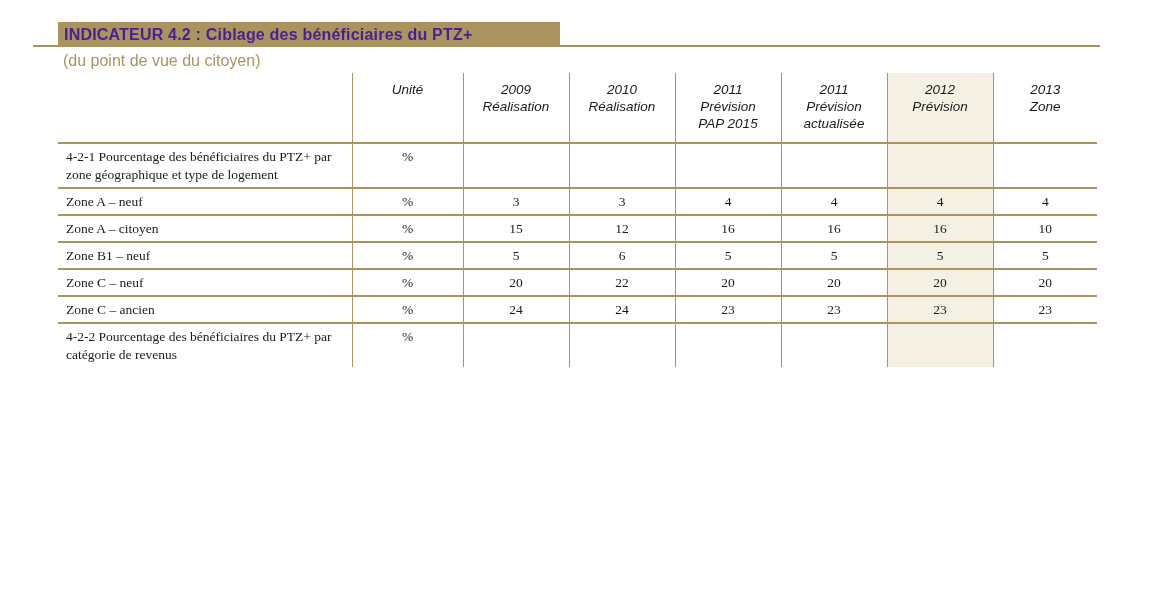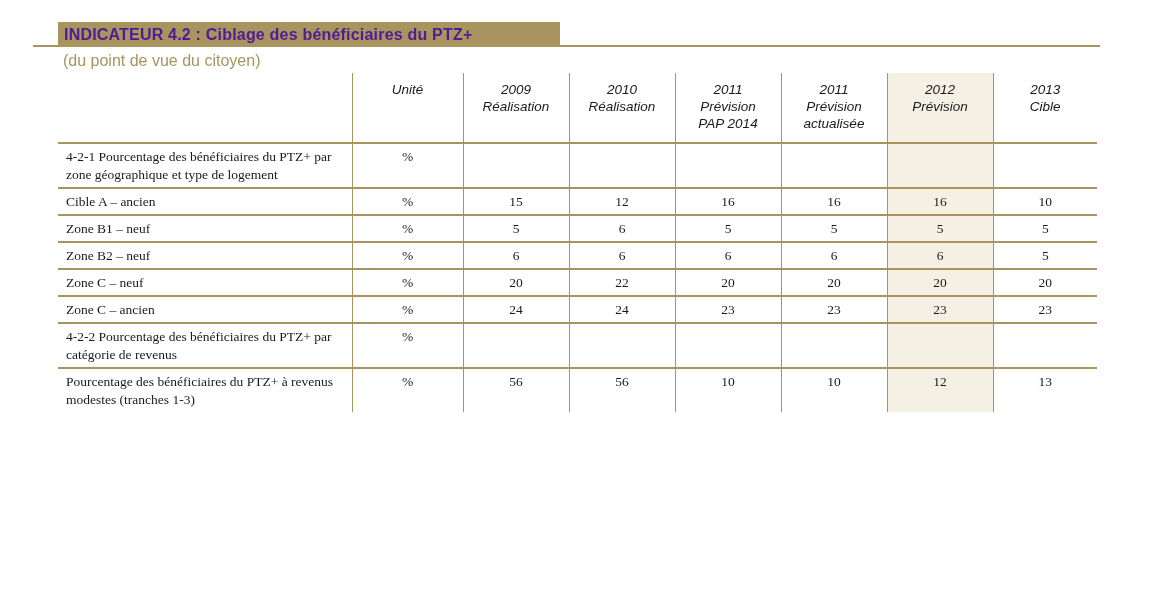--- a/index.html
+++ b/index.html
@@ -121,79 +121,79 @@
           <div>2009</div>
           <div>Réalisation</div>
         </th>
         <th>
           <div>2010</div>
           <div>Réalisation</div>
         </th>
         <th>
           <div>2011</div>
           <div>Prévision</div>
-          <div>PAP 2014</div>
+          <div>PAP 2015</div>
         </th>
         <th>
           <div>2011</div>
           <div>Prévision</div>
           <div>actualisée</div>
         </th>
         <th class="hl">
           <div>2012</div>
           <div>Prévision</div>
         </th>
         <th>
           <div>2013</div>
-          <div>Cible</div>
+          <div>Zone</div>
         </th>
       </tr>
   </thead>
   <tbody>
       <tr>
         <td class="label">4-2-1 Pourcentage des bénéficiaires du PTZ+ par zone géographique et type de logement</td>
         <td class="unit">%</td>
         <td class="val"></td>
         <td class="val"></td>
         <td class="val"></td>
         <td class="val"></td>
         <td class="val hl"></td>
         <td class="val"></td>
       </tr>
       <tr>
-        <td class="label">Cible A – ancien</td>
+        <td class="label">Zone A – neuf</td>
+        <td class="unit">%</td>
+        <td class="val">3</td>
+        <td class="val">3</td>
+        <td class="val">4</td>
+        <td class="val">4</td>
+        <td class="val hl">4</td>
+        <td class="val">4</td>
+      </tr>
+      <tr>
+        <td class="label">Zone A – citoyen</td>
         <td class="unit">%</td>
         <td class="val">15</td>
         <td class="val">12</td>
         <td class="val">16</td>
         <td class="val">16</td>
         <td class="val hl">16</td>
         <td class="val">10</td>
       </tr>
       <tr>
         <td class="label">Zone B1 – neuf</td>
         <td class="unit">%</td>
         <td class="val">5</td>
         <td class="val">6</td>
         <td class="val">5</td>
         <td class="val">5</td>
         <td class="val hl">5</td>
         <td class="val">5</td>
       </tr>
       <tr>
-        <td class="label">Zone B2 – neuf</td>
-        <td class="unit">%</td>
-        <td class="val">6</td>
-        <td class="val">6</td>
-        <td class="val">6</td>
-        <td class="val">6</td>
-        <td class="val hl">6</td>
-        <td class="val">5</td>
-      </tr>
-      <tr>
         <td class="label">Zone C – neuf</td>
         <td class="unit">%</td>
         <td class="val">20</td>
         <td class="val">22</td>
         <td class="val">20</td>
         <td class="val">20</td>
         <td class="val hl">20</td>
         <td class="val">20</td>
       </tr>
       <tr>
@@ -209,24 +209,14 @@
       <tr>
         <td class="label">4-2-2 Pourcentage des bénéficiaires du PTZ+ par catégorie de revenus</td>
         <td class="unit">%</td>
         <td class="val"></td>
         <td class="val"></td>
         <td class="val"></td>
         <td class="val"></td>
         <td class="val hl"></td>
         <td class="val"></td>
       </tr>
-      <tr>
-        <td class="label">Pourcentage des bénéficiaires du PTZ+ à revenus modestes (tranches 1-3)</td>
-        <td class="unit">%</td>
-        <td class="val">56</td>
-        <td class="val">56</td>
-        <td class="val">10</td>
-        <td class="val">10</td>
-        <td class="val hl">12</td>
-        <td class="val">13</td>
-      </tr>
     </tbody>
 </table>
 
 </body></html>

